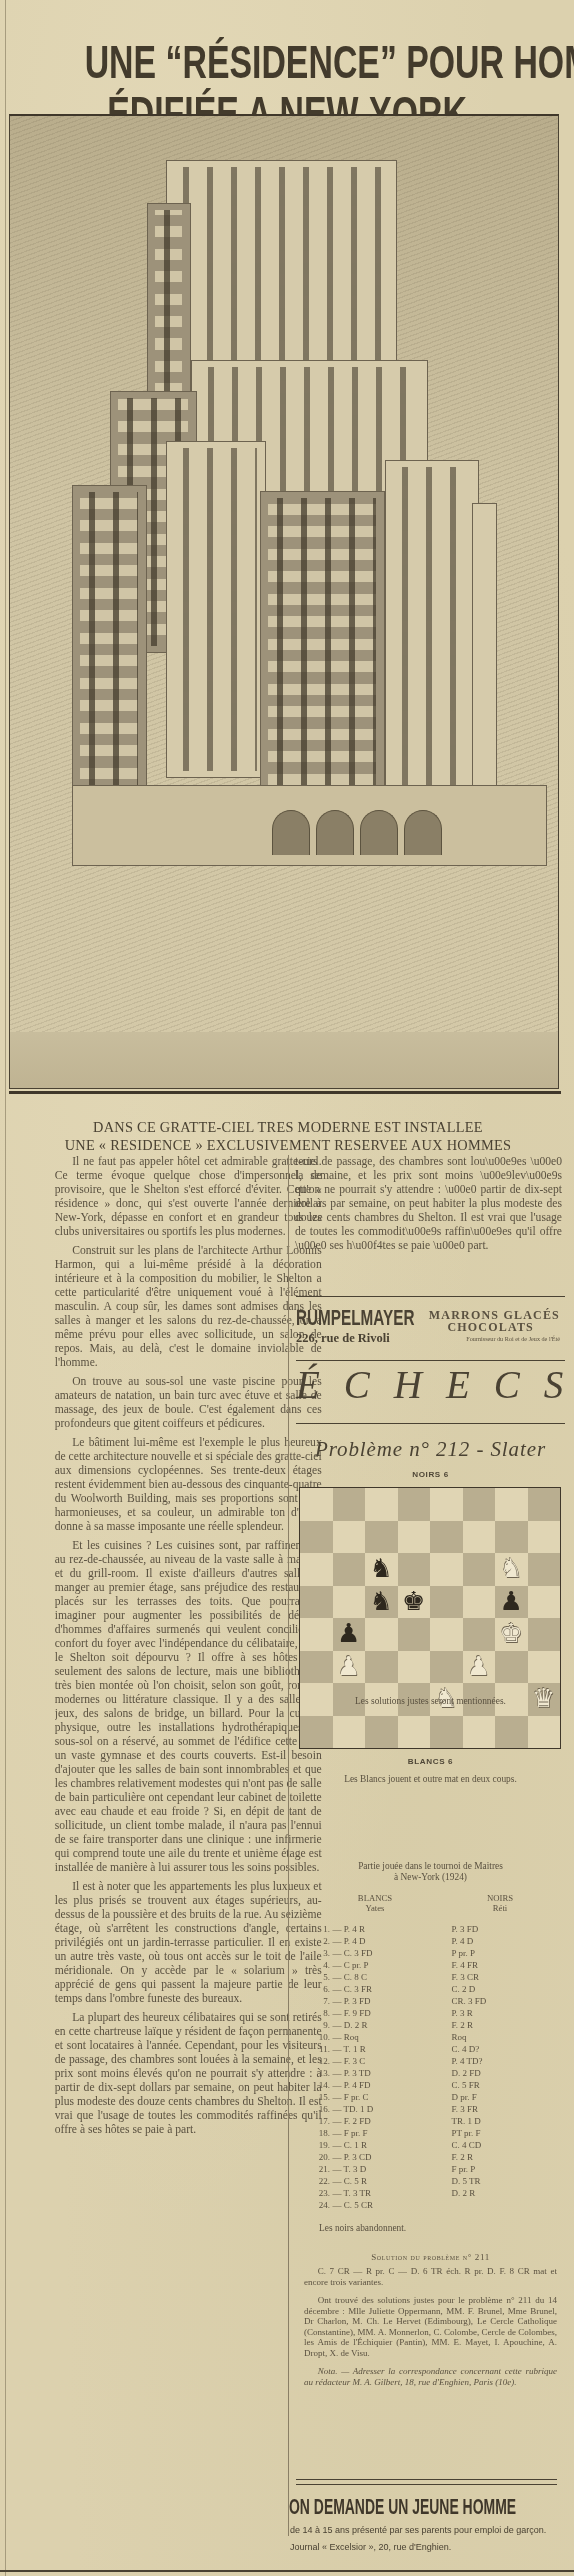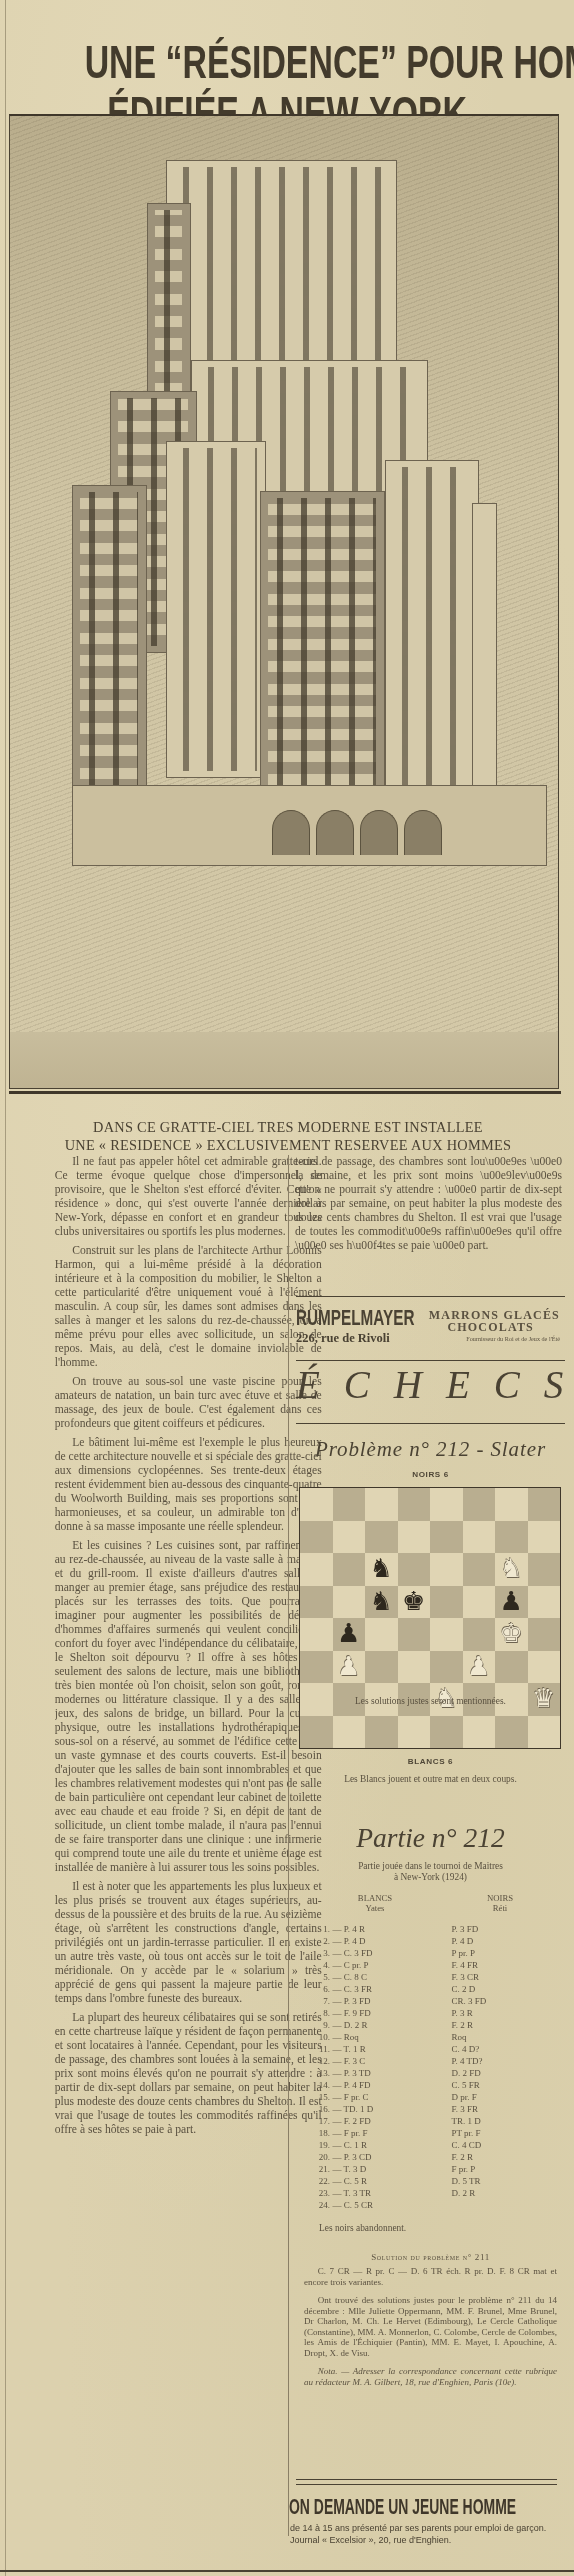--- a/index.html
+++ b/index.html
@@ -119,21 +119,21 @@
   .move-row .n { width:24px; text-align:right; padding-right:2.5px; }
   .move-row .w { width:119px; white-space:nowrap; }
   .move-row .b { width:106px; white-space:nowrap; }
   .solution-section { position:absolute; left:296px; top:2244px; width:269px; font-family:"Liberation Serif", serif; font-size:9px; line-height:10.5px; color:#5a5140; text-align:justify; }
   .solution-section p { margin:8px; text-indent:13.7px; }
   .solution-section p + p { margin-top:3.7px; }
   .solution-section .sol-head { text-align:center; text-indent:0; font-variant: small-caps; letter-spacing:0.6px; margin-bottom:3.7px; }
   .solution-section .nota { font-style:italic; }
   .double-rule { position:absolute; left:296px; top:2479px; width:261px; height:3.7px; border-top:1.2px solid #4a4233; border-bottom:1.2px solid #4a4233; }
   .wanted-title { position:absolute; left:289px; top:2494px; width:281px; font-family:"Liberation Sans", sans-serif; font-weight:bold; font-size:22.5px; color:#3f372a; transform:scaleX(0.62); transform-origin:left top; white-space:nowrap; }
-  .wanted-body { position:absolute; left:290px; top:2522px; width:275px; font-family:"Liberation Sans", sans-serif; font-size:9px; line-height:12px; color:#4a4233; }
+  .wanted-body { position:absolute; left:290px; top:2522px; width:275px; font-family:"Liberation Sans", sans-serif; font-size:9px; line-height:17px; color:#4a4233; }
   .bottom-rule { position:absolute; left:0; top:2570px; width:574px; height:1.9px; background:#4a4233; }
 </style>
 </head>
 <body>
 
 <div class="page">
   <div class="left-rule"></div>
 
   <h1 class="headline">
     <span class="l1">UNE “RÉSIDENCE” POUR HOMMES</span>
@@ -298,21 +298,20 @@
       <div class="sq d"></div>
       <div class="sq l"></div>
       <div class="sq d"></div>
       <div class="sq l"></div>
     </div>
 
   <div class="side-label" style="left:296px; top:1757px; width:269px;">BLANCS 6</div>
   <div class="note" style="top:1774px;">Les Blancs jouent et outre mat en deux coups.</div>
   <div class="note" style="top:1696px;">Les solutions justes seront mentionnées.</div>
 
-  <div class="partie-title">Partie n° 212</div>
   <div class="partie-sub">
     <div>Partie jouée dans le tournoi de Maitres</div>
     <div>à New-York (1924)</div>
   </div>
 
   <div class="moves-head" style="left:325px; top:1893px; width:100px;">
     <div>BLANCS</div>
     <div>Yates</div>
   </div>
   <div class="moves-head" style="left:450px; top:1893px; width:100px;">

